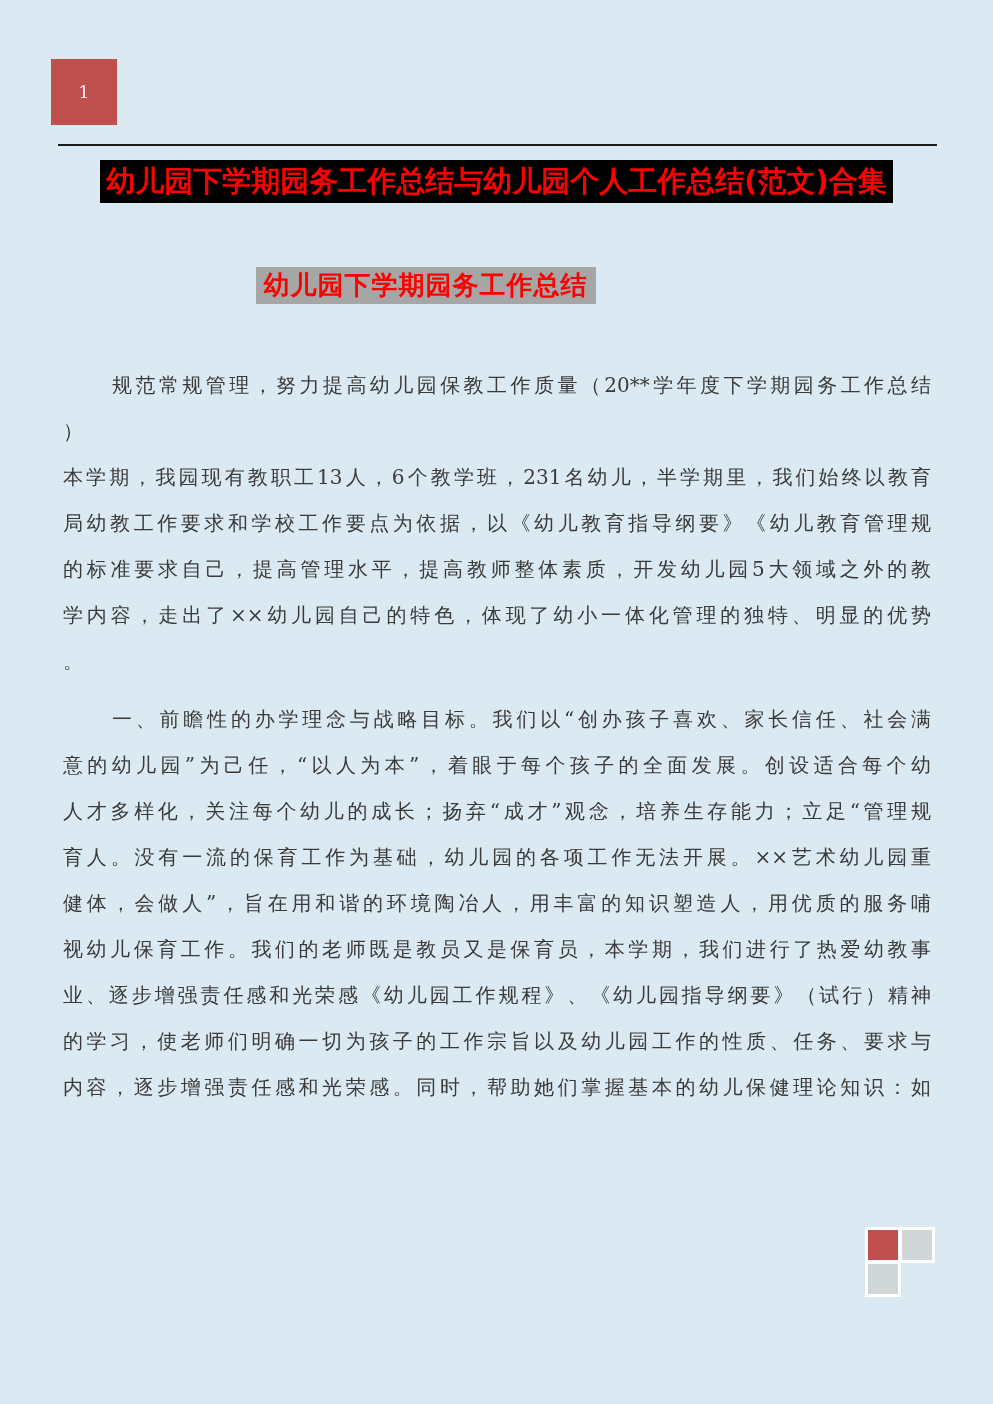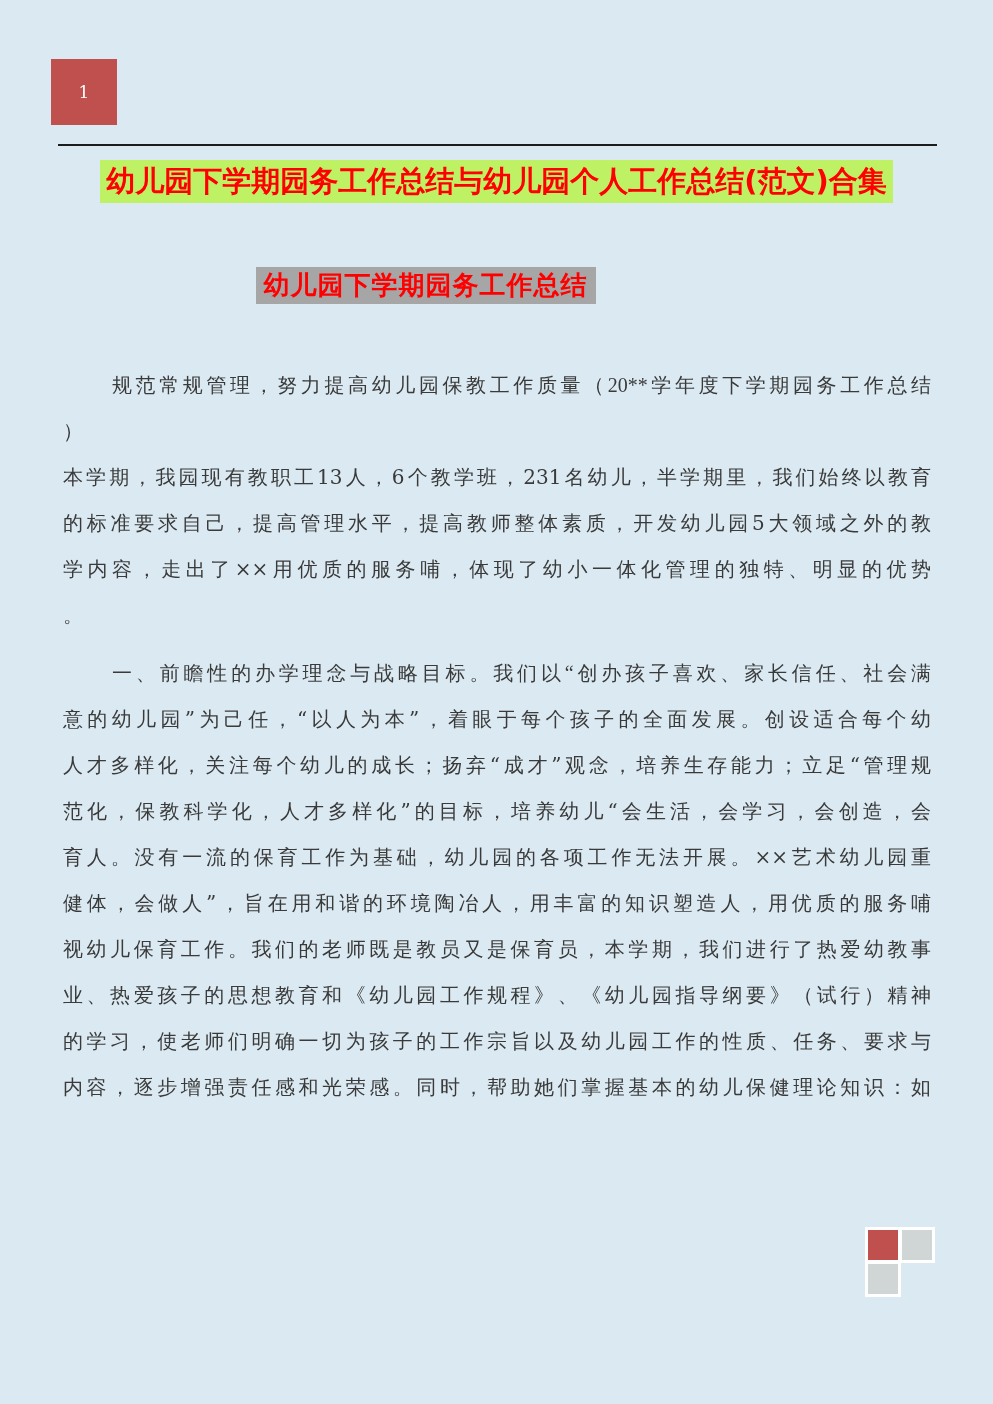--- a/index.html
+++ b/index.html
@@ -42,21 +42,21 @@
   }
   .doc-title-row {
     position: absolute;
     left: 0;
     top: 160px;
     width: 993px;
     text-align: center;
   }
   .doc-title-row .hl-green {
     display: inline-block;
-    background: #bef264;
+    background: #000000;
     color: #ff0000;
     font-weight: bold;
     font-size: 29px;
     line-height: 43px;
     padding: 0 6px;
     letter-spacing: 0px;
   }
   .doc-subtitle-row {
     position: absolute;
     left: 0;
@@ -92,21 +92,20 @@
     white-space: normal;
     text-align: justify;
     text-align-last: justify;
   }
   .line.short {
     text-align: left;
     text-align-last: left;
   }
   .line.first {
     text-indent: 49px;
-    font-family: Liberation Serif, serif;
   }
   .line.para-start {
     margin-top: 12px;
   }
   .corner-deco .sq {
     position: absolute;
     width: 30px;
     height: 30px;
     outline: 3px solid #ffffff;
   }
@@ -130,31 +129,31 @@
   </div>
 
   <div class="doc-subtitle-row">
     <span class="hl-gray">幼儿园下学期园务工作总结</span>
   </div>
 
   <div class="body-text">
     <div class="line fill first">规范常规管理，努力提高幼儿园保教工作质量（20**学年度下学期园务工作总结</div>
     <div class="line short">）</div>
     <div class="line fill">本学期，我园现有教职工13人，6个教学班，231名幼儿，半学期里，我们始终以教育</div>
+    <div class="line fill">局幼教工作要求和学校工作要点为依据，以《幼儿教育指导纲要》《幼儿教育管理规</div>
     <div class="line fill">的标准要求自己，提高管理水平，提高教师整体素质，开发幼儿园5大领域之外的教</div>
-    <div class="line fill">学内容，走出了××用优质的服务哺，体现了幼小一体化管理的独特、明显的优势</div>
+    <div class="line fill">学内容，走出了××幼儿园自己的特色，体现了幼小一体化管理的独特、明显的优势</div>
     <div class="line short">。</div>
     <div class="line fill first para-start">一、前瞻性的办学理念与战略目标。我们以“创办孩子喜欢、家长信任、社会满</div>
     <div class="line fill">意的幼儿园”为己任，“以人为本”，着眼于每个孩子的全面发展。创设适合每个幼</div>
     <div class="line fill">人才多样化，关注每个幼儿的成长；扬弃“成才”观念，培养生存能力；立足“管理规</div>
-    <div class="line fill">范化，保教科学化，人才多样化”的目标，培养幼儿“会生活，会学习，会创造，会</div>
     <div class="line fill">育人。没有一流的保育工作为基础，幼儿园的各项工作无法开展。××艺术幼儿园重</div>
     <div class="line fill">健体，会做人”，旨在用和谐的环境陶冶人，用丰富的知识塑造人，用优质的服务哺</div>
     <div class="line fill">视幼儿保育工作。我们的老师既是教员又是保育员，本学期，我们进行了热爱幼教事</div>
-    <div class="line fill">业、热爱孩子的思想教育和《幼儿园工作规程》、《幼儿园指导纲要》（试行）精神</div>
+    <div class="line fill">业、逐步增强责任感和光荣感《幼儿园工作规程》、《幼儿园指导纲要》（试行）精神</div>
     <div class="line fill">的学习，使老师们明确一切为孩子的工作宗旨以及幼儿园工作的性质、任务、要求与</div>
     <div class="line fill">内容，逐步增强责任感和光荣感。同时，帮助她们掌握基本的幼儿保健理论知识：如</div>
   </div>
 
   <div class="corner-deco">
     <div class="sq sq-red"></div>
     <div class="sq sq-gray-tr"></div>
     <div class="sq sq-gray-bl"></div>
   </div>
 

